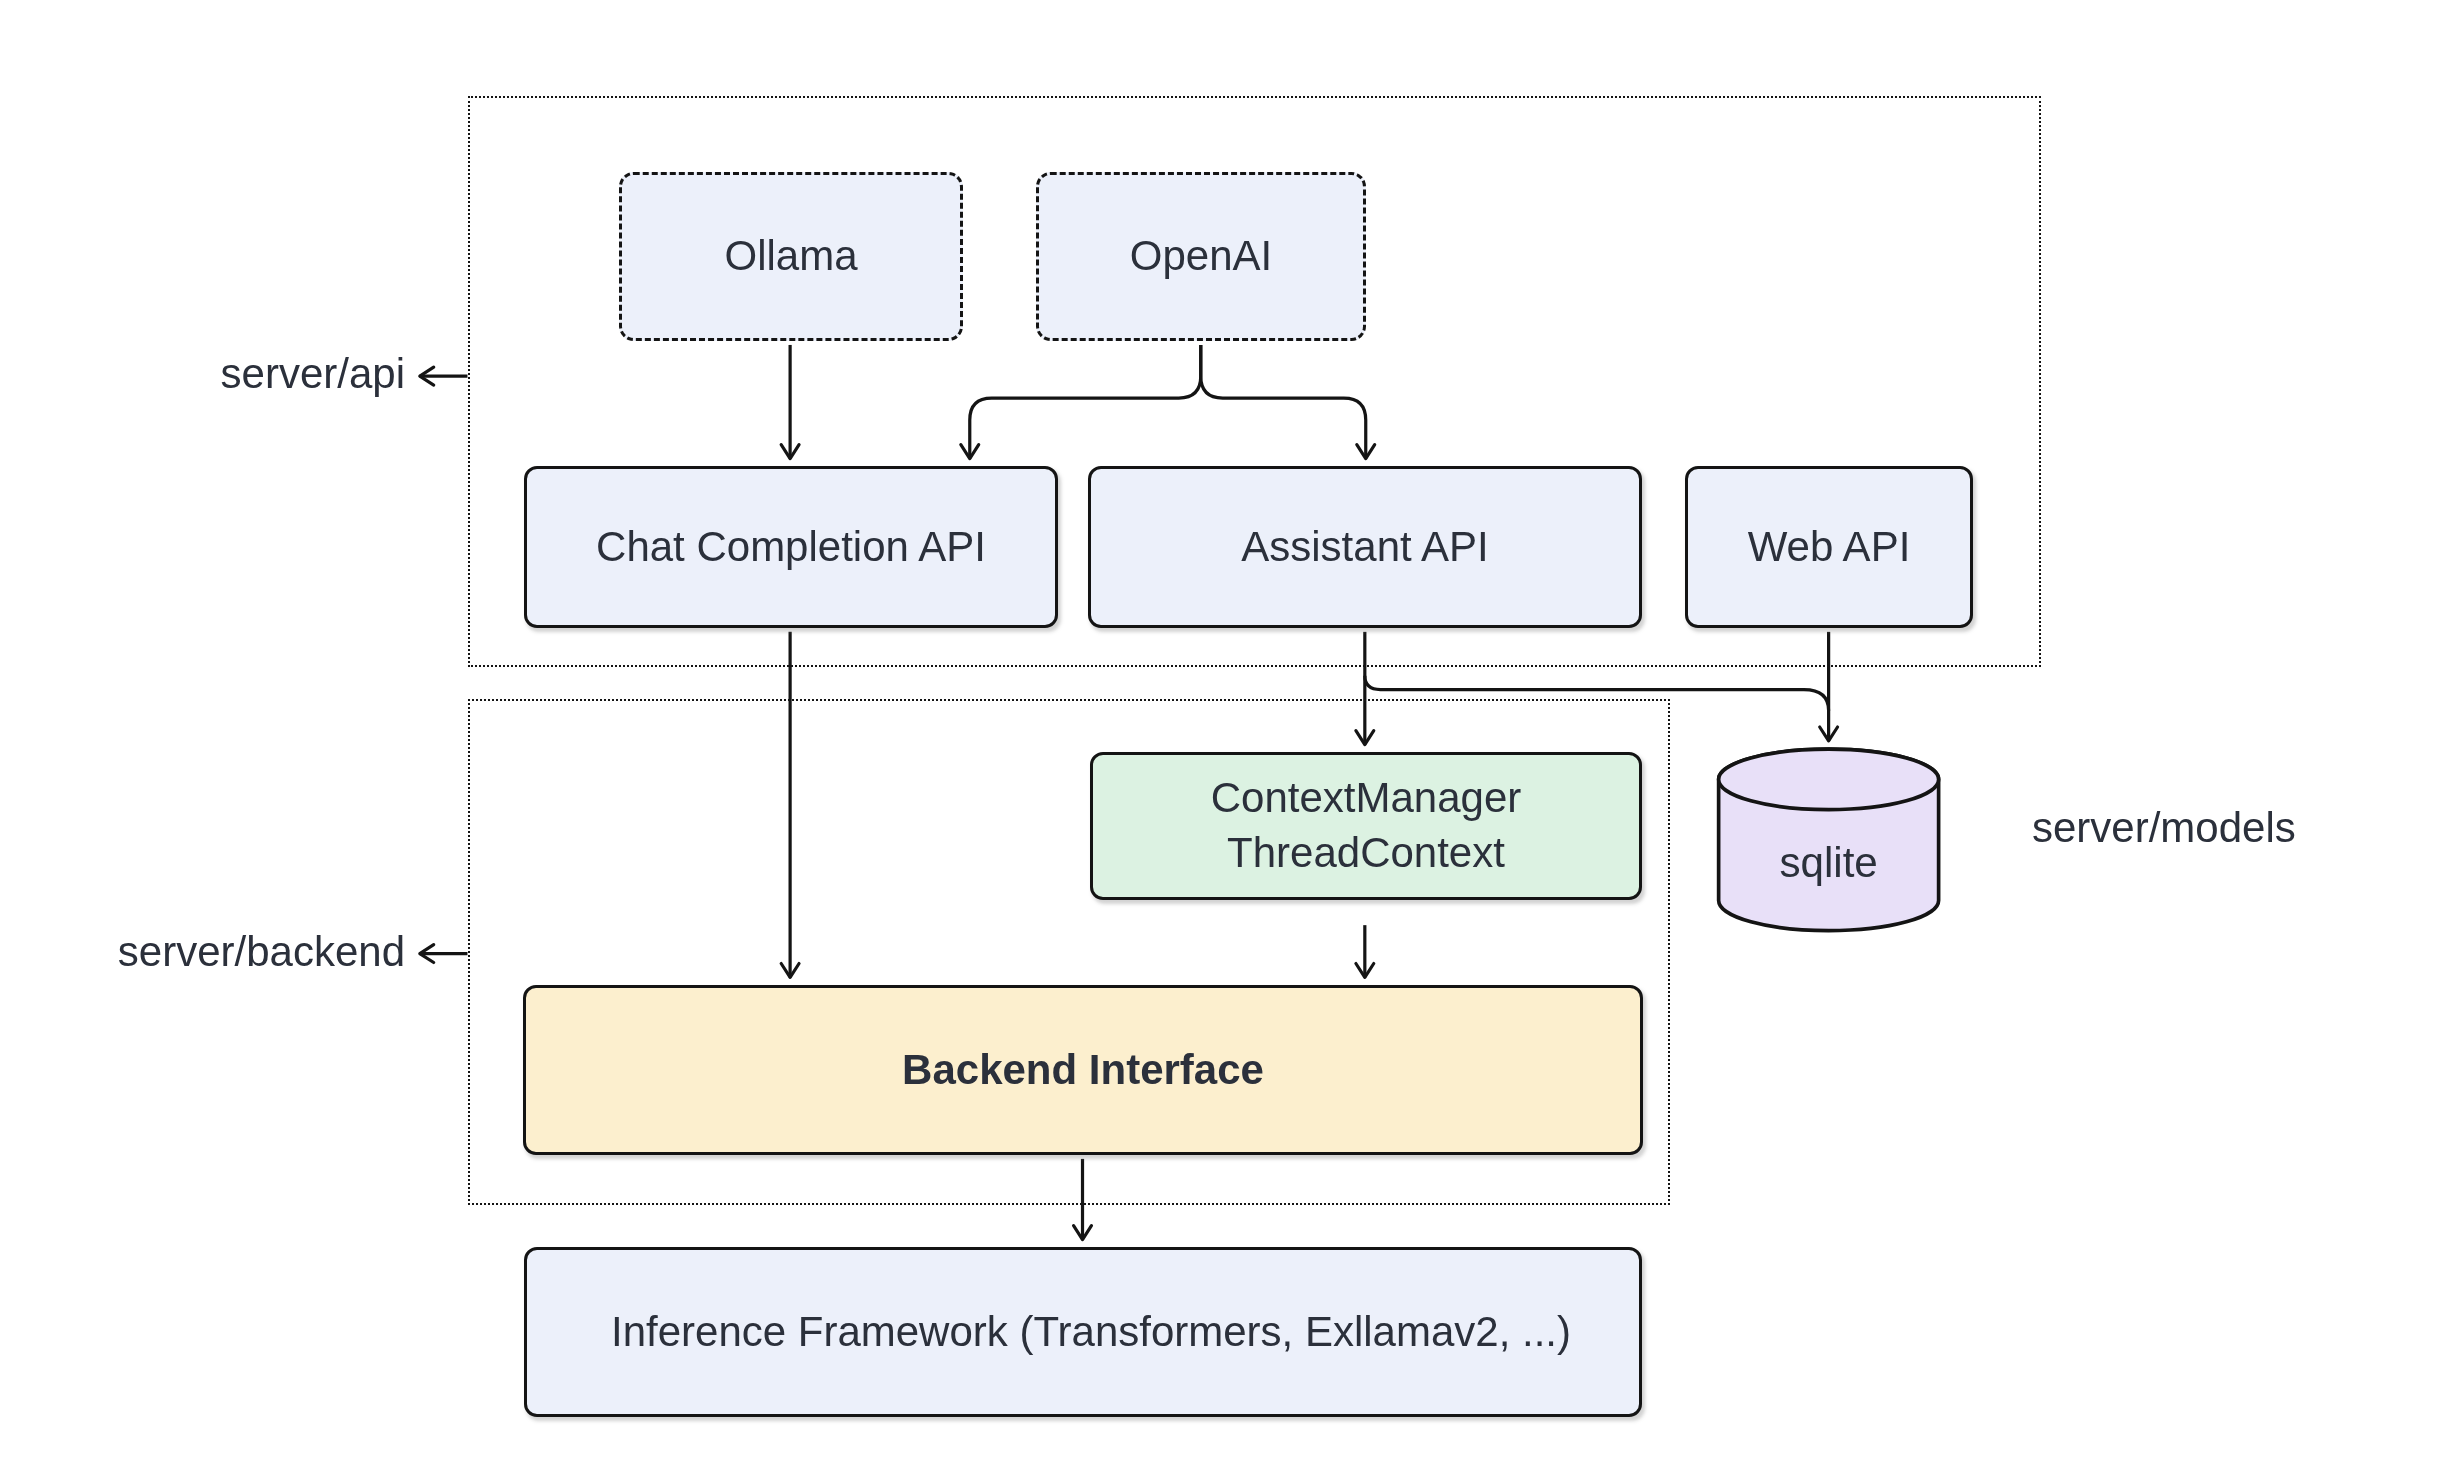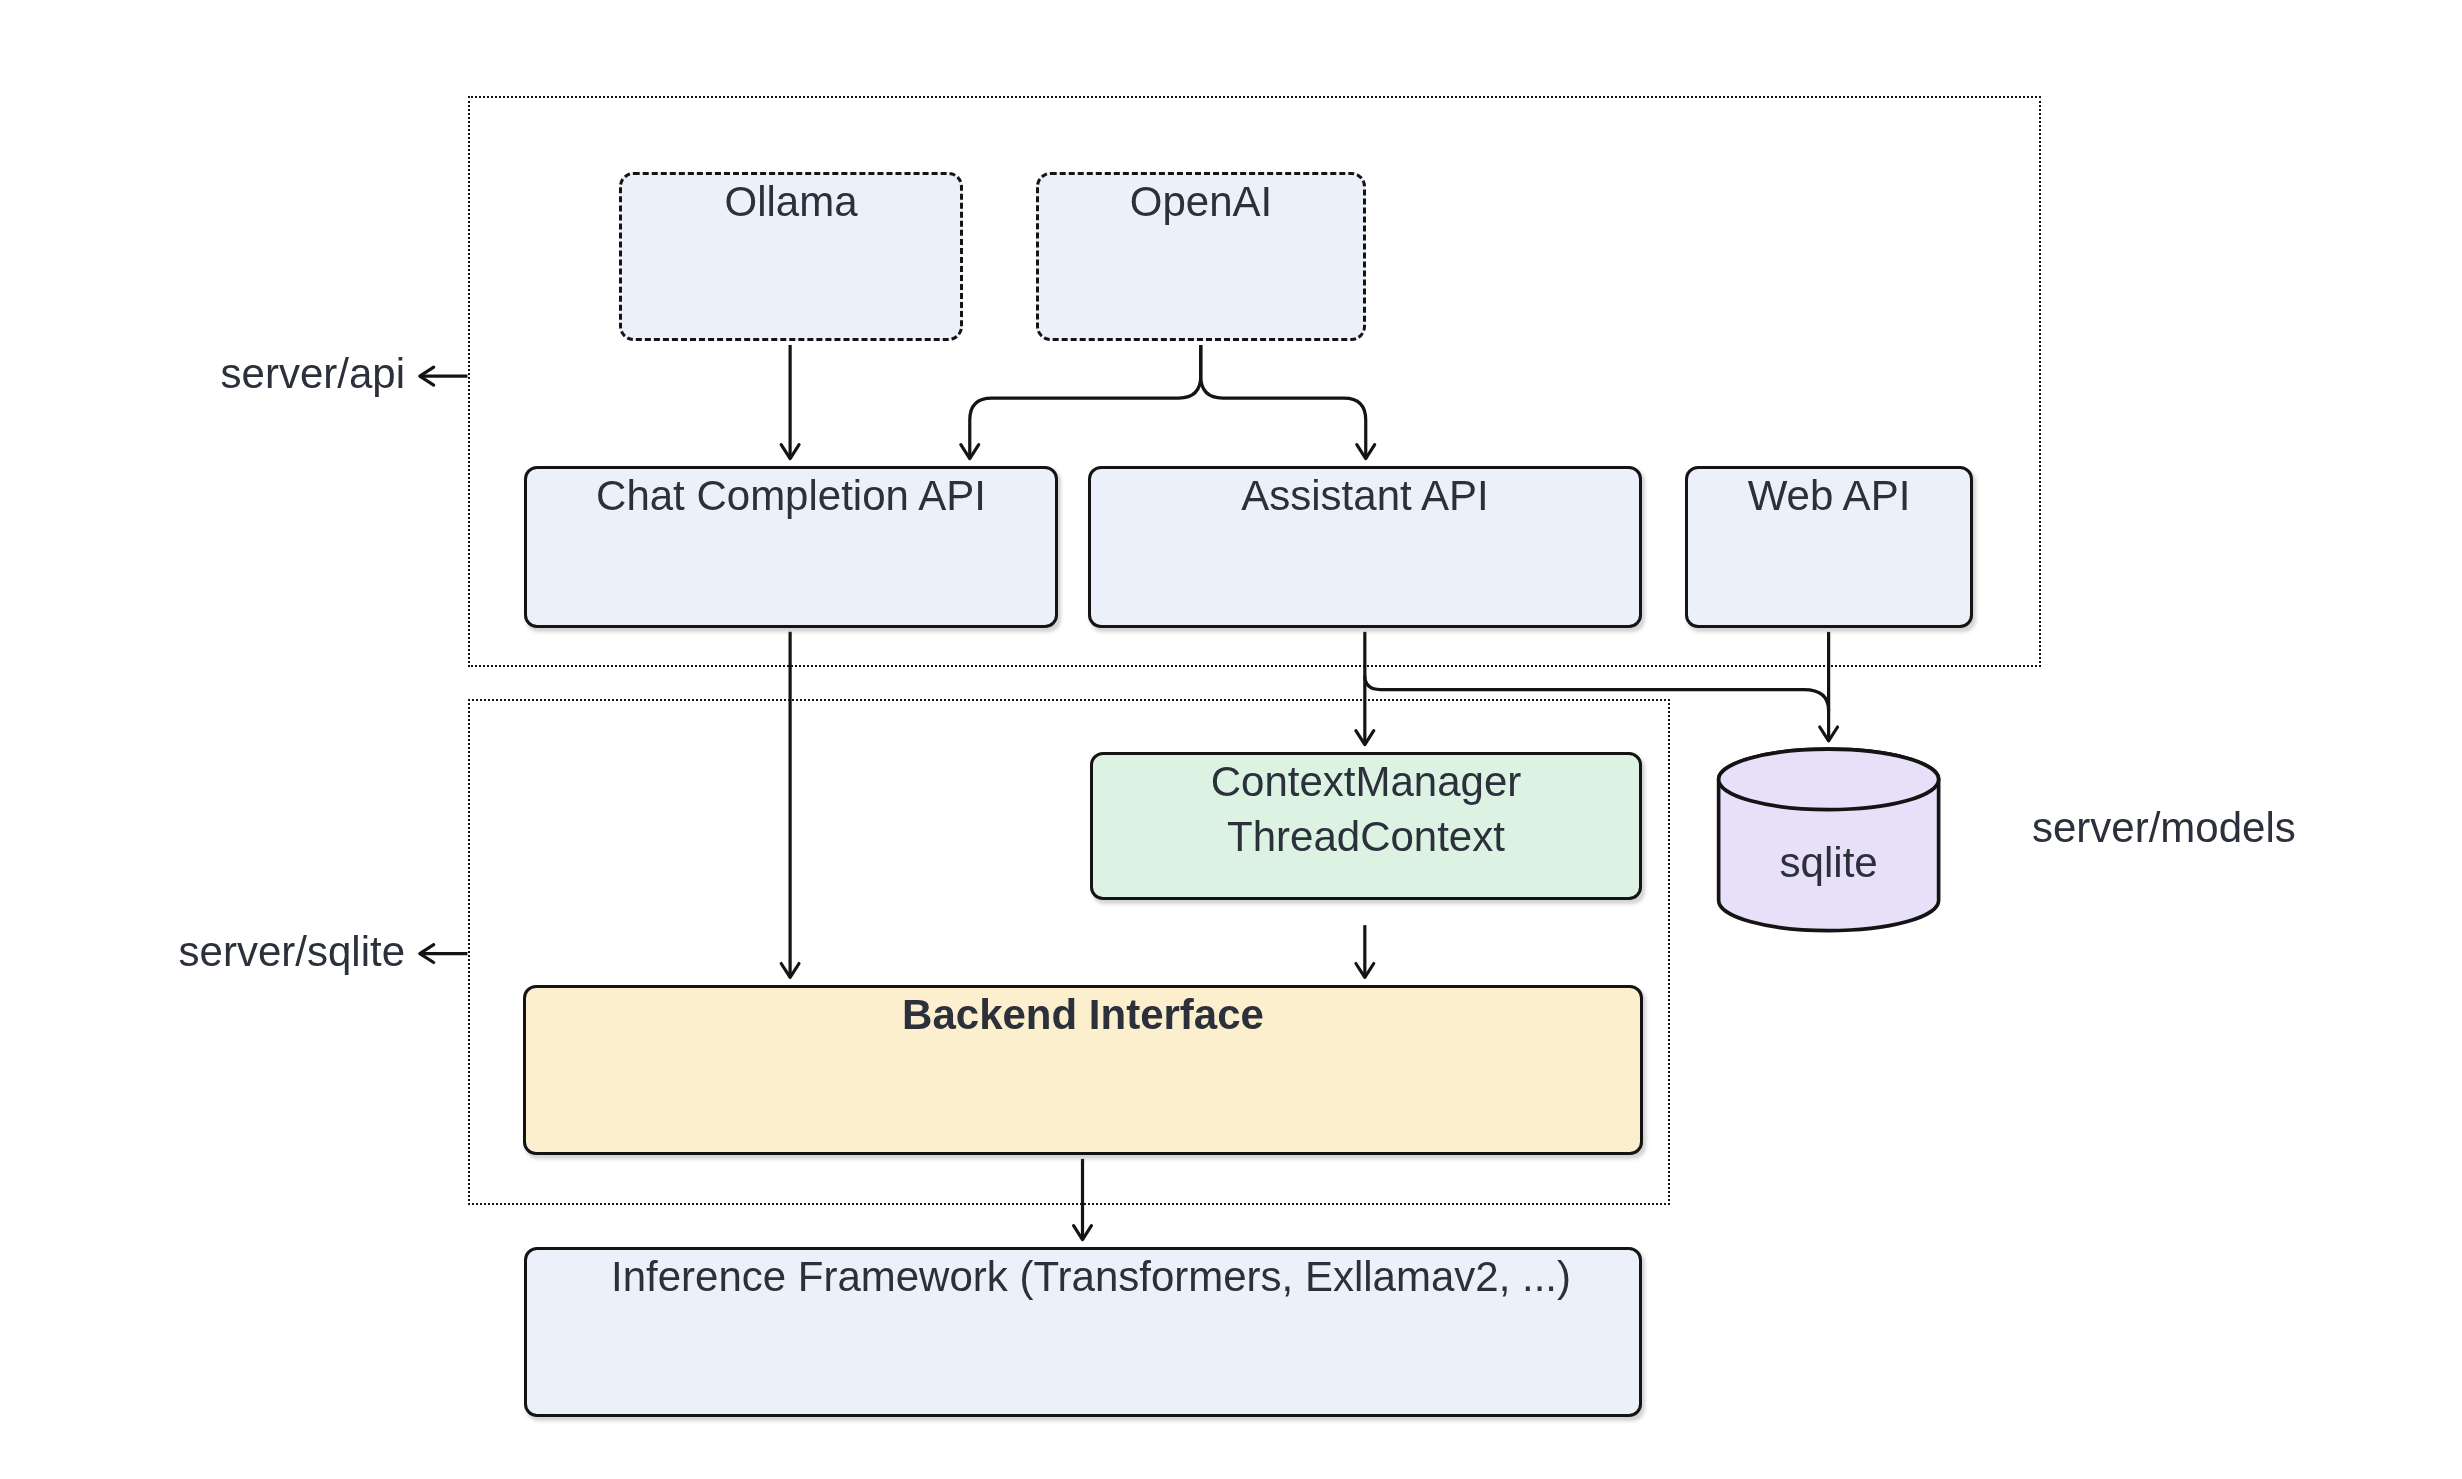--- a/index.html
+++ b/index.html
@@ -9,21 +9,21 @@
   html,body{margin:0;padding:0;background:var(--bg);}
   .canvas{
     position:relative; width:2462px; height:1480px; background:var(--bg);
     font-family:"Liberation Sans","DejaVu Sans",sans-serif; color:var(--text);
     overflow:hidden;
   }
   .group-box{
     position:absolute; border:2.8px dotted var(--stroke); background:transparent;
   }
   .node{
-    position:absolute; display:flex; align-items:center; 
+    position:absolute; display:flex; align-items:center; justify-content:center;
     flex-direction:column; border:3.7px solid var(--stroke); border-radius:13px;
     font-size:42px; text-align:center; color:var(--text);
     box-shadow:2.8px 3.7px 3.7px rgba(130,130,130,0.35);
     box-sizing:border-box; line-height:1.3;
   }
   .node--provider{ border-style:dashed; border-radius:14.7px; box-shadow:none; }
   .fill-blue{background:var(--node-blue);}
   .fill-green{background:var(--node-green);}
   .fill-yellow{background:var(--node-yellow);}
   .side-label{
@@ -99,17 +99,17 @@
   </div>
   <div class="node fill-yellow" style="left:523px; top:985px; width:1120px; height:170px;font-weight:bold;">
     <span>Backend Interface</span>
   </div>
 
   <div class="node fill-blue" style="left:524px; top:1247px; width:1118px; height:170px;padding-left:16px;">
     <span>Inference Framework (Transformers, Exllamav2, ...)</span>
   </div>
 
   <div class="side-label side-label--right" style="right:2057px; top:350px;">server/api</div>
-  <div class="side-label side-label--right" style="right:2057px; top:928px;">server/sqlite</div>
+  <div class="side-label side-label--right" style="right:2057px; top:928px;">server/backend</div>
   <div class="side-label" style="left:2032px; top:804px;">server/models</div>
 
 </div>
 
 
 </body></html>

